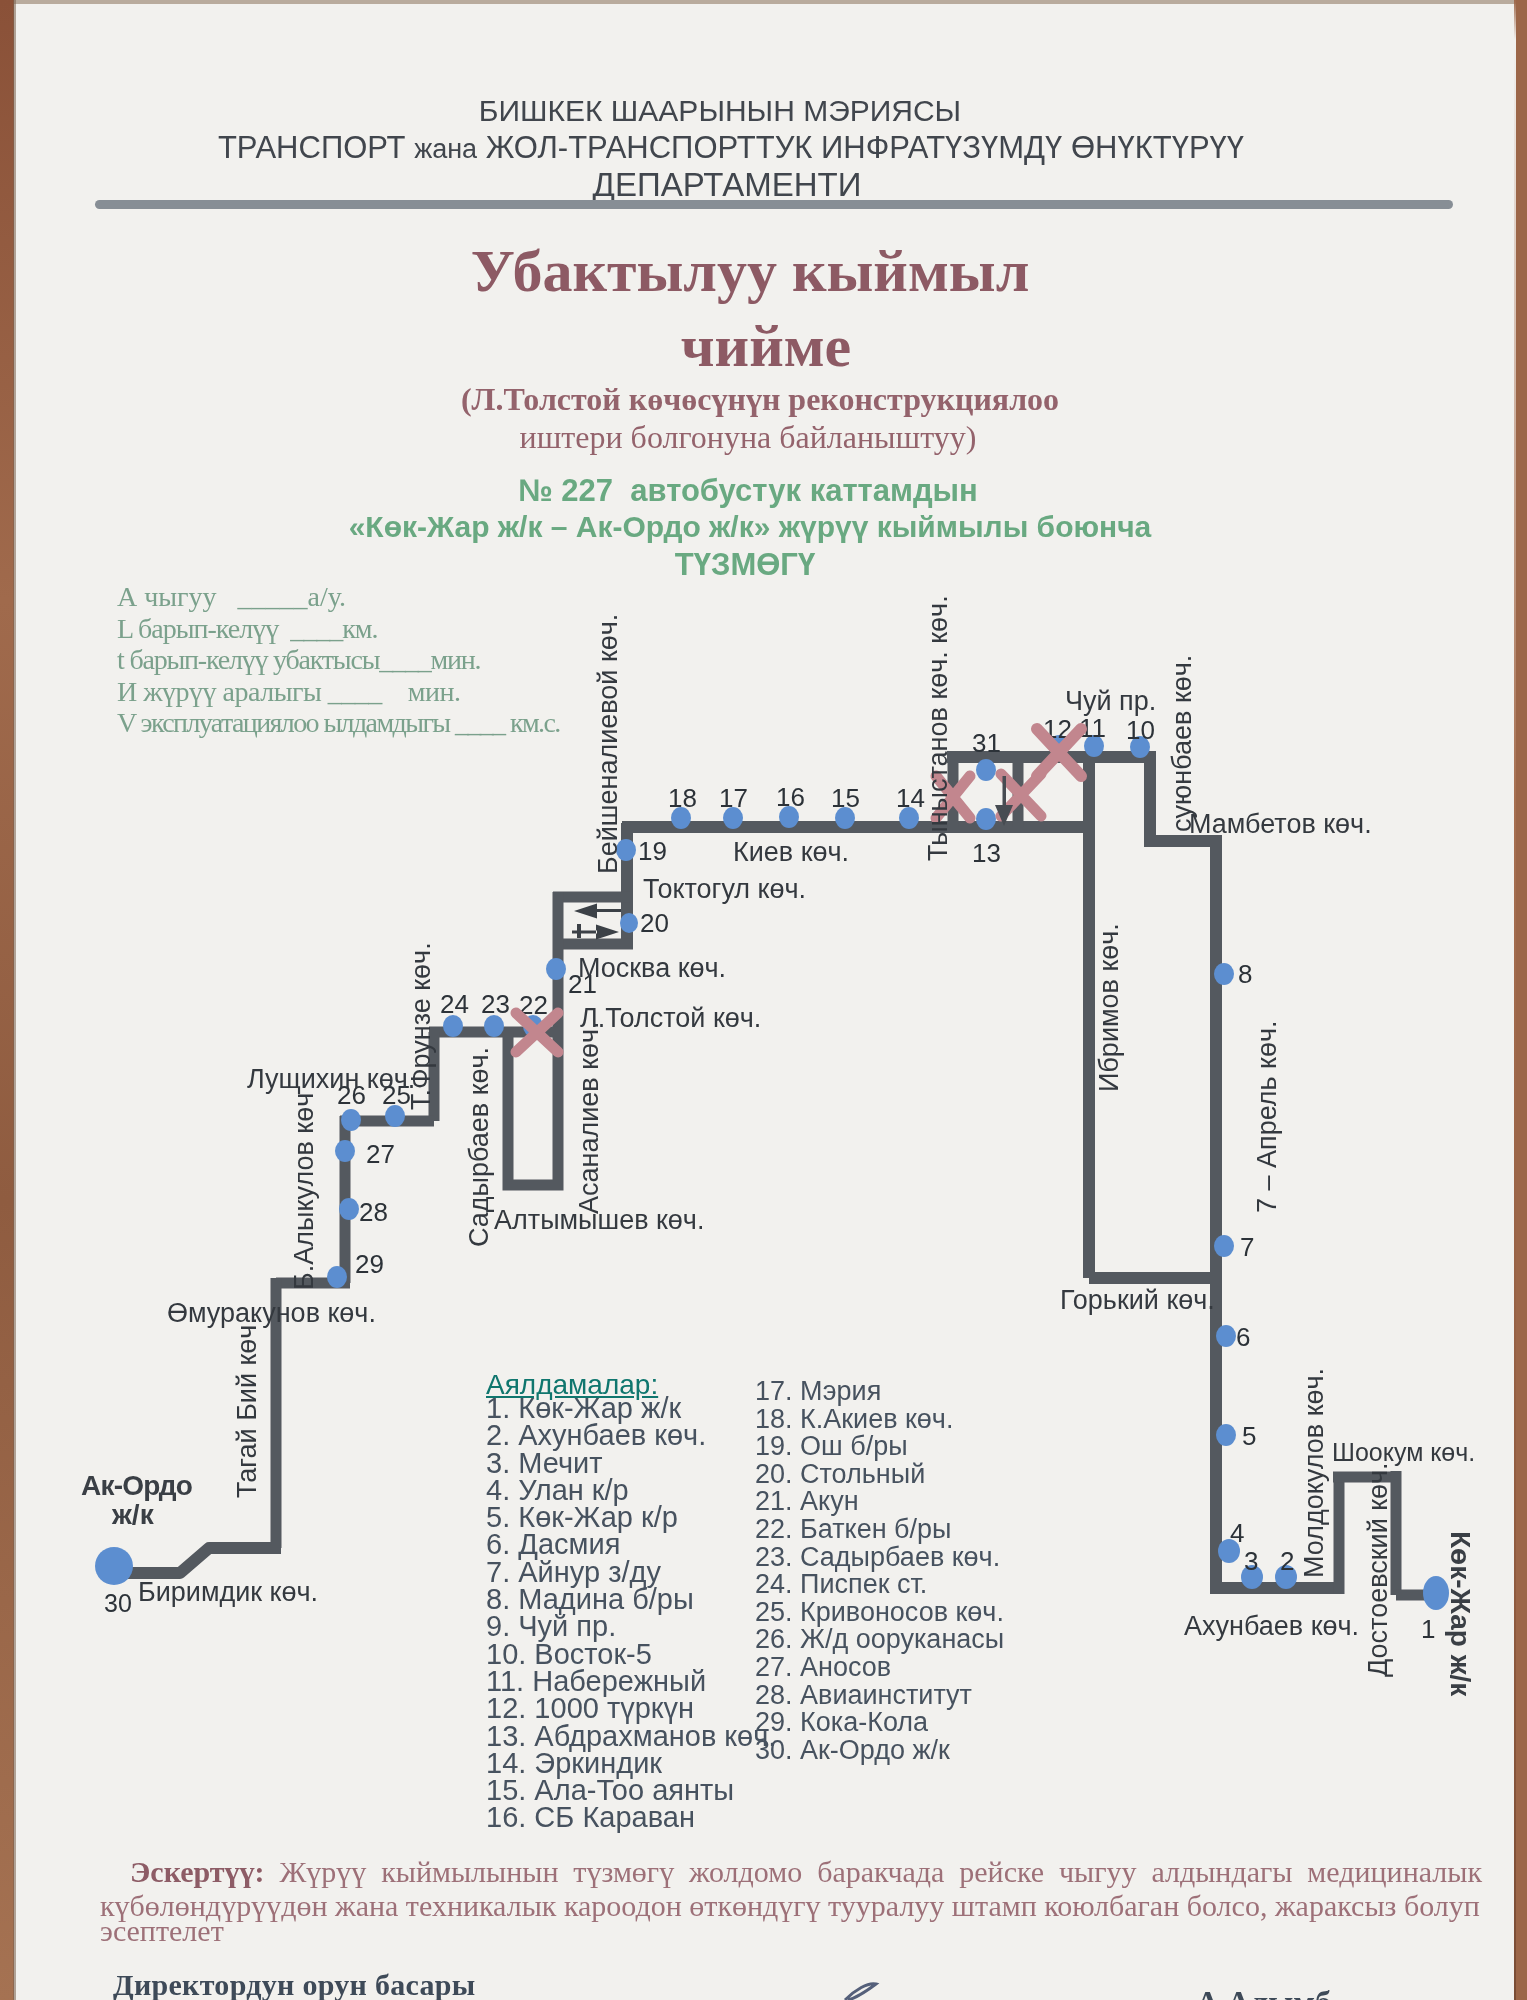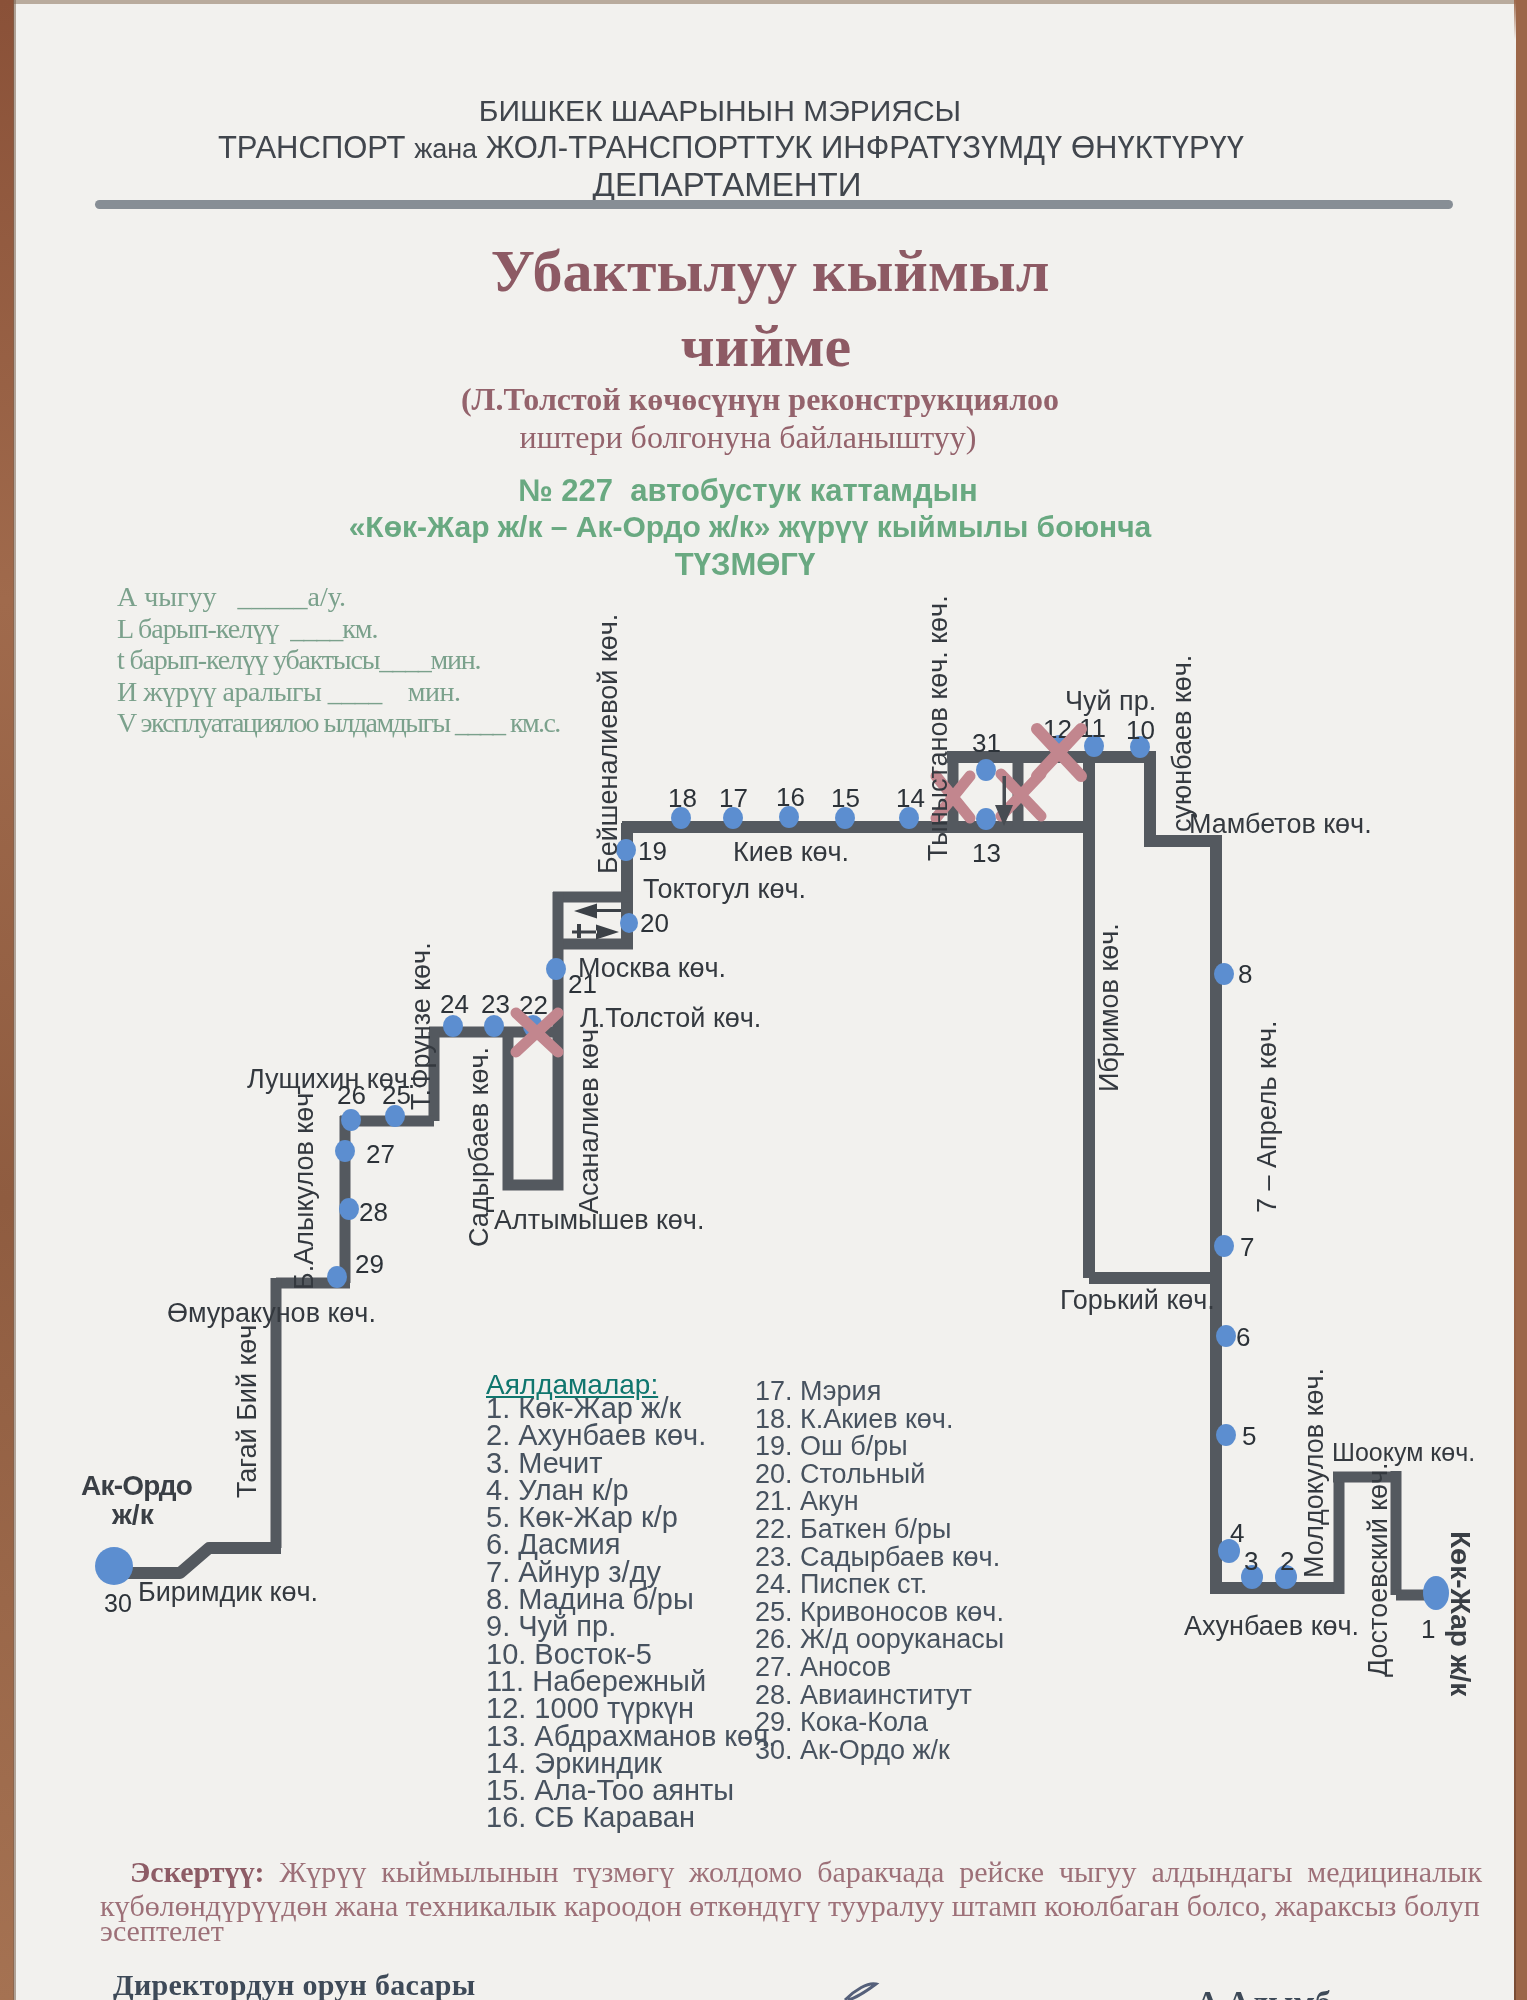--- a/index.html
+++ b/index.html
@@ -23,21 +23,21 @@
 <div class="abs" style="left:1516px;top:0;width:11px;height:2000px;background:#9c6648;"></div>
 
 <div class="abs" style="left:0px;top:94px;width:1440px;text-align:center;font-size:30px;color:#41464d;">БИШКЕК ШААРЫНЫН МЭРИЯСЫ</div>
 
 <div class="abs" style="left:0px;top:130px;width:1462px;text-align:center;font-size:31px;color:#41464d;">ТРАНСПОРТ <span style="font-size:27px;">жана</span> ЖОЛ-ТРАНСПОРТТУК ИНФРАТҮЗҮМДҮ ӨНҮКТҮРҮҮ</div>
 
 <div class="abs" style="left:0px;top:166px;width:1454px;text-align:center;font-size:33px;color:#41464d;">ДЕПАРТАМЕНТИ</div>
 
 <div class="abs" style="left:95px;top:200px;width:1358px;height:9px;background:#878e95;border-radius:5px;"></div>
 
-<div class="abs ser" style="left:0px;top:237px;width:1500px;text-align:center;font-size:60px;font-weight:bold;color:#8d5a64;margin-left:20px;">Убактылуу кыймыл</div>
+<div class="abs ser" style="left:0px;top:237px;width:1500px;text-align:center;font-size:60px;font-weight:bold;color:#8d5a64;">Убактылуу кыймыл</div>
 
 <div class="abs ser" style="left:0px;top:312px;width:1500px;text-align:center;font-size:60px;font-weight:bold;color:#8d5a64;padding-left:16px;">чийме</div>
 
 <div class="abs ser" style="left:0px;top:381px;width:1496px;text-align:center;font-size:32px;font-weight:bold;color:#94636c;margin-left:12px;">(Л.Толстой көчөсүнүн реконструкциялоо</div>
 
 <div class="abs ser" style="left:0px;top:419px;width:1496px;text-align:center;font-size:32px;font-weight:normal;color:#94636c;">иштери болгонуна байланыштуу)</div>
 
 <div class="abs" style="left:0px;top:473px;width:1496px;text-align:center;font-size:31px;font-weight:bold;color:#69a981;">№ 227&nbsp; автобустук каттамдын</div>
 
 <div class="abs" style="left:0px;top:510px;width:1500px;text-align:center;font-size:30px;font-weight:bold;color:#69a981;">«Көк-Жар ж/к – Ак-Ордо ж/к» жүрүү кыймылы боюнча</div>

